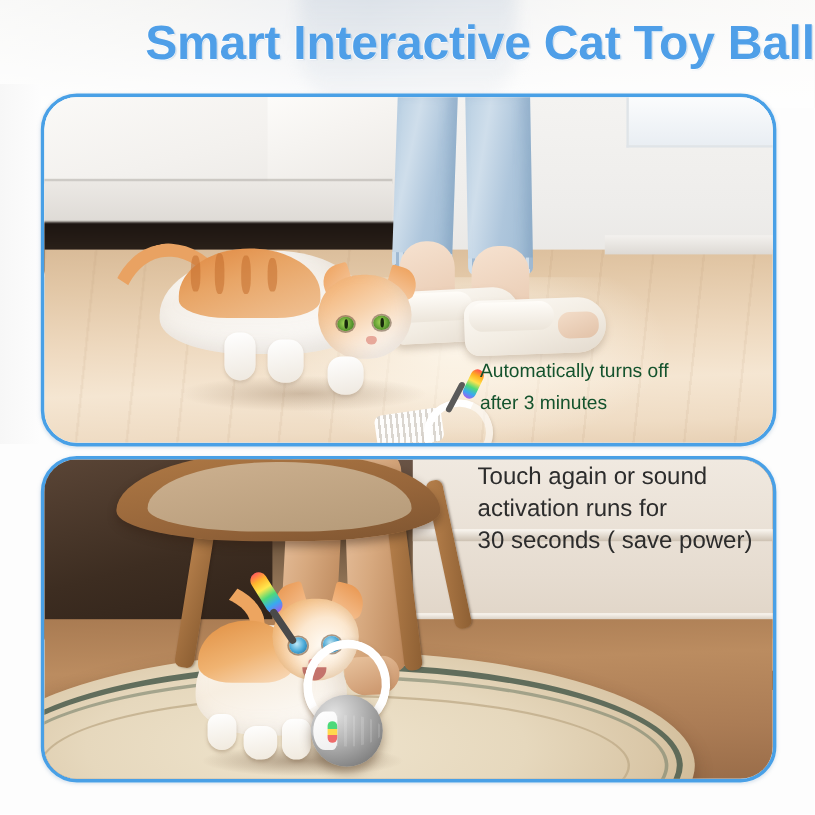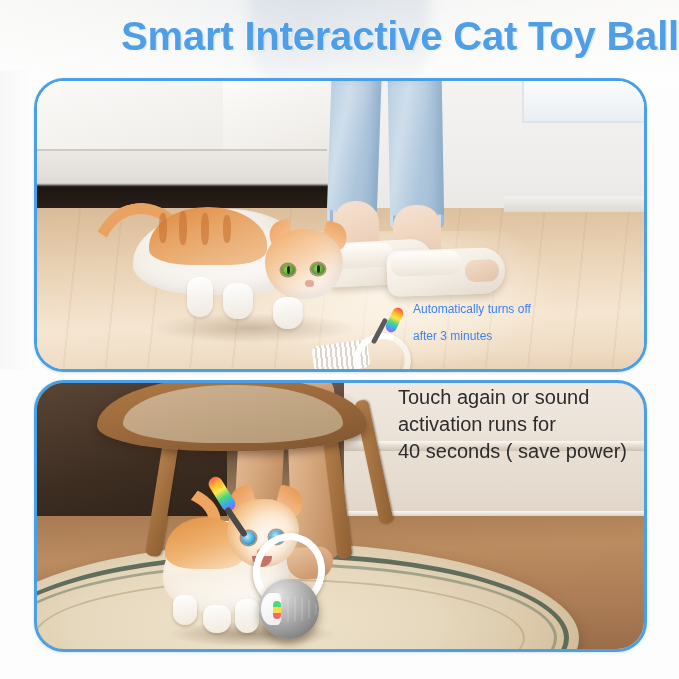--- a/index.html
+++ b/index.html
@@ -446,23 +446,22 @@
   .caption {
     position: absolute;
     z-index: 5;
     font-family: "Liberation Sans", sans-serif;
     font-weight: 400;
     color: #373737;
     white-space: pre-line;
   }
   #caption-1 {
     left: 400px; top: 296px;
-    font-size: 12px; line-height: 27px;
-    color: #3b82f6;
-    margin-left: 13px;
+    font-size: 16px; line-height: 27px;
+    color: #14532d;
   }
   #caption-2 {
     left: 398px; top: 384px;
     font-size: 20px; line-height: 27px;
     color: #2c2c2c;
   }
 
   
   .edge-left {
     position:absolute; left:0; top:70px; width: 34px; height: 300px;
@@ -592,15 +591,15 @@
         <div id="ball-bot-stripe"></div>
       </div>
     </div>
   </div>
 
   <div class="caption" id="caption-1">Automatically turns off
 after 3 minutes</div>
 
   <div class="caption" id="caption-2">Touch again or sound
 activation runs for
-40 seconds ( save power)</div>
+30 seconds ( save power)</div>
 
 </div>
 
 </body></html>

